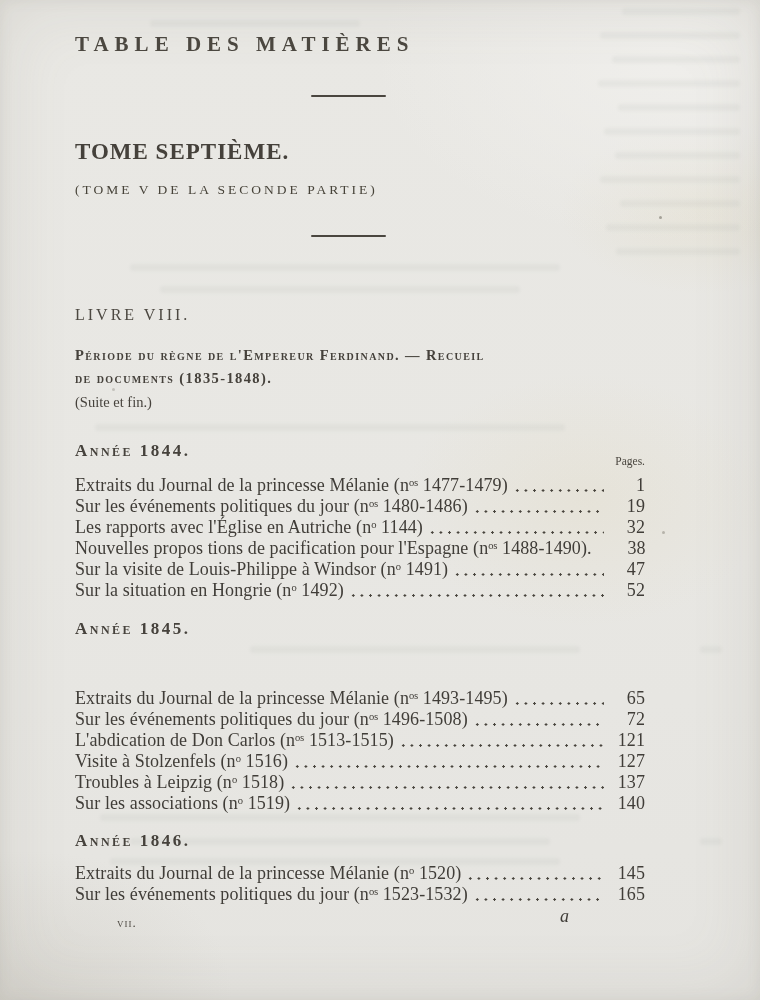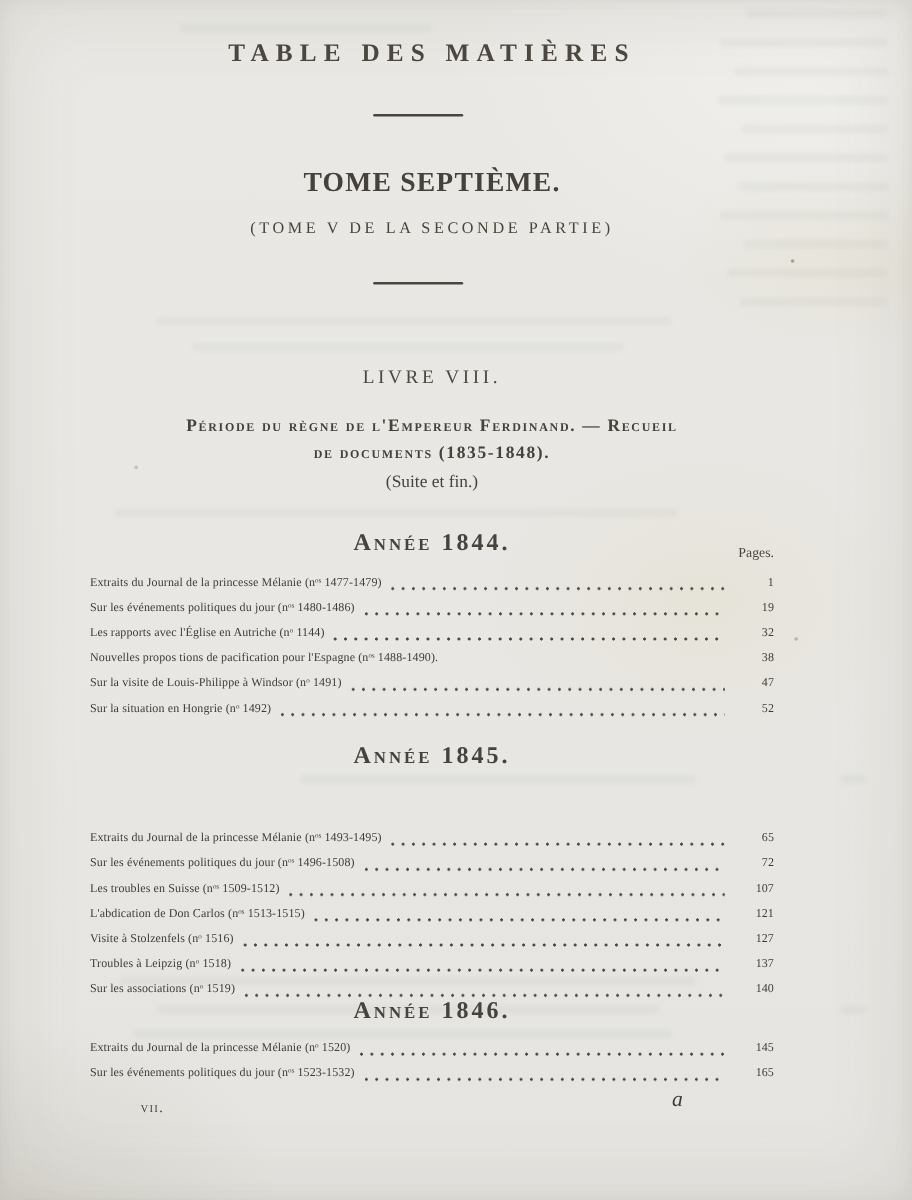--- a/index.html
+++ b/index.html
@@ -7,39 +7,39 @@
        font-family:"Liberation Serif","DejaVu Serif",serif;color:#403d38;}
   #page{position:relative;width:760px;height:1000px;
     background:
       radial-gradient(ellipse 420px 260px at 88% 6%, rgba(240,239,236,.9), rgba(240,239,236,0) 70%),
       radial-gradient(ellipse 260px 180px at 77% 50%, rgba(222,211,178,.22), rgba(222,211,178,0) 70%),
       radial-gradient(ellipse 200px 120px at 92% 21%, rgba(219,206,168,.20), rgba(219,206,168,0) 70%),
       radial-gradient(ellipse 300px 200px at 3% 99%, rgba(190,186,176,.30), rgba(190,186,176,0) 70%),
       linear-gradient(180deg,#e9e8e4 0%,#e8e7e3 55%,#e5e4e0 100%);
     box-shadow:inset 0 0 70px rgba(120,114,102,.14), inset 0 0 14px rgba(120,114,102,.10);}
   .abs{position:absolute;}
-  .center{left:75px;width:570px;text-align:center;}
+  .center{left:75px;width:570px;}
 
   
   #main-title{top:32px;font-size:21px;letter-spacing:6px;color:#4b4740;font-weight:bold;
               font-stretch:semi-condensed;}
   .rule{top:95px;left:311px;width:75px;height:2px;background:#4a463f;border-radius:1px;}
   #rule2{top:235px;}
   #tome-title{top:139px;font-size:23px;letter-spacing:1px;color:#45413b;font-weight:bold;}
   #tome-sub{top:182px;font-size:13.5px;letter-spacing:3px;color:#474339;}
   #livre-title{top:306px;font-size:16px;letter-spacing:3px;color:#4c4841;}
   #periode{top:344px;font-variant:small-caps;font-weight:bold;font-size:14.5px;
            letter-spacing:1.4px;line-height:23px;color:#45413b;}
   #suite{top:394px;font-size:14.5px;color:#46423c;}
-  .annee{font-variant:small-caps;font-size:20px;letter-spacing:2.5px;color:#46423c;font-weight:bold;}
+  .annee{font-variant:small-caps;font-size:17px;letter-spacing:2.5px;color:#46423c;font-weight:bold;}
   #annee-1844{top:441px;} #annee-1845{top:619px;} #annee-1846{top:831px;}
   #pages-label{top:455px;left:75px;width:570px;text-align:right;font-size:11.5px;color:#4a463f;}
 
   
-  .rows{position:absolute;left:75px;width:570px;font-size:10px;line-height:21px;
+  .rows{position:absolute;left:75px;width:570px;font-size:18px;line-height:21px;
         letter-spacing:.1px;color:#403d38;}
   #rows-1844{top:475px;} #rows-1845{top:688px;} #rows-1846{top:863px;}
   .entry{display:flex;align-items:baseline;}
   .entry .t{white-space:nowrap;}
   .leader{flex:1;align-self:stretch;min-width:8px;margin:0 3px 0 5px;
           background-image:radial-gradient(circle,#48443d 1.05px,rgba(72,68,61,0) 1.4px);
           background-size:8.6px 3px;background-repeat:repeat-x;
           background-position:left bottom 4px;}
   .no-dots .leader{background:none;}
   .pnum{flex:none;width:38px;text-align:right;white-space:nowrap;}
@@ -140,25 +140,20 @@
       <span class="t">Extraits du Journal de la princesse Mélanie (nᵒˢ 1493-1495)</span>
       <span class="leader"></span>
       <span class="pnum">65</span>
     </div>
     <div class="entry">
       <span class="t">Sur les événements politiques du jour (nᵒˢ 1496-1508)</span>
       <span class="leader"></span>
       <span class="pnum">72</span>
     </div>
     <div class="entry">
-      <span class="t">Les troubles en Suisse (nᵒˢ 1509-1512)</span>
-      <span class="leader"></span>
-      <span class="pnum">107</span>
-    </div>
-    <div class="entry">
       <span class="t">L'abdication de Don Carlos (nᵒˢ 1513-1515)</span>
       <span class="leader"></span>
       <span class="pnum">121</span>
     </div>
     <div class="entry">
       <span class="t">Visite à Stolzenfels (nᵒ 1516)</span>
       <span class="leader"></span>
       <span class="pnum">127</span>
     </div>
     <div class="entry">

